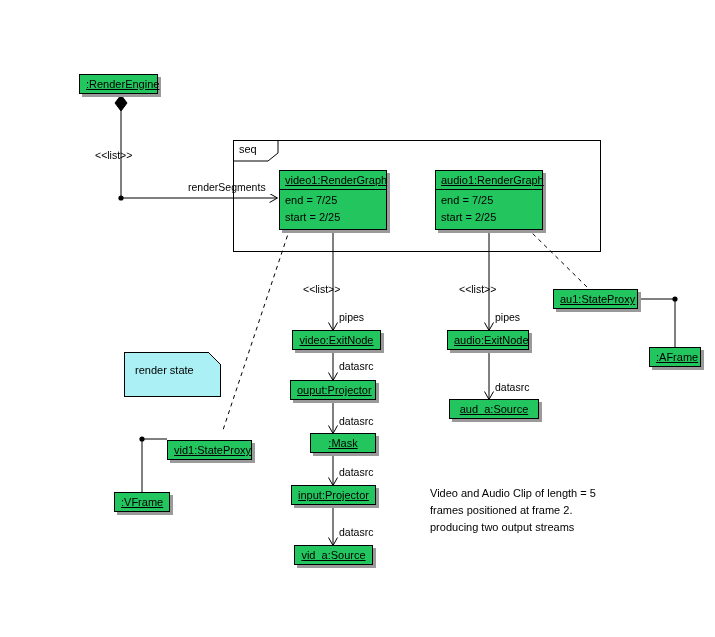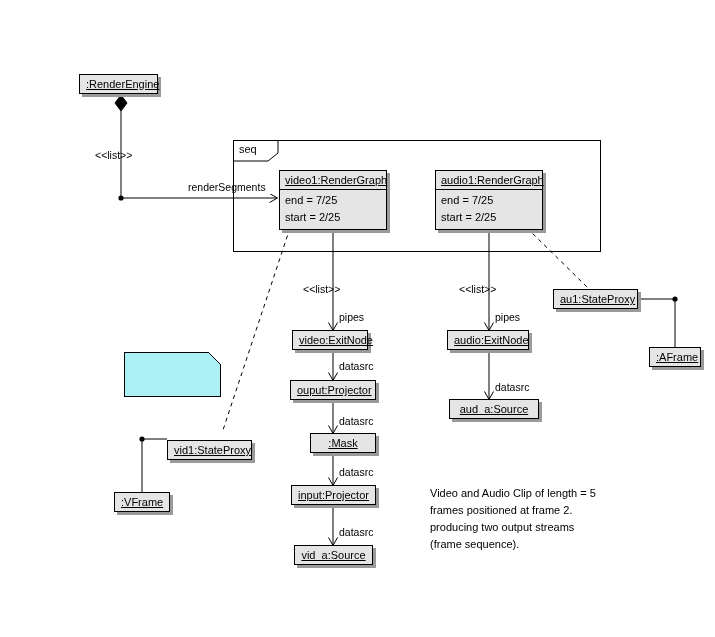--- a/index.html
+++ b/index.html
@@ -23,21 +23,21 @@
     left: 0;
     top: 0;
     width: 715px;
     height: 637px;
     pointer-events: none;
   }
   
   .objbox {
     position: absolute;
     box-sizing: border-box;
-    background: #e5e5e5;
+    background: #22c55e;
     border: 1px solid #000000;
     box-shadow: 3px 3px 0 0 #9a9a9a;
     font-size: 11px;
     line-height: 1.1;
     color: #000000;
     z-index: 5;
   }
   .objbox .oname {
     display: block;
     text-align: center;
@@ -225,21 +225,21 @@
   </div>
 
   <div class="objbox compart" style="left:435px; top:170px; width:108px;">
     <span class="oname">audio1:RenderGraph</span>
     <div class="attrs">
       <span class="attr">end = 7/25</span>
       <span class="attr">start = 2/25</span>
     </div>
   </div>
 
-  <div class="objbox" style="left:292px; top:330px; width:76px;">
+  <div class="objbox" style="left:292px; top:330px; width:89px;">
     <span class="oname">video:ExitNode</span>
   </div>
 
   <div class="objbox" style="left:290px; top:380px; width:86px;">
     <span class="oname">ouput:Projector</span>
   </div>
 
   <div class="objbox" style="left:310px; top:433px; width:66px;">
     <span class="oname">:Mask</span>
   </div>
@@ -275,20 +275,21 @@
   <div class="objbox" style="left:649px; top:347px; width:52px;">
     <span class="oname">:AFrame</span>
   </div>
 
   <div class="note" style="left:124px; top:352px; width:97px; height:45px;">
     <svg class="notefold" width="13" height="13" viewBox="0 0 13 13">
       <path d="M0,0 L13,13 L13,0 Z" fill="#ffffff" stroke="none"></path>
       <path d="M0,0 L13,13" fill="none" stroke="#000000" stroke-width="1"></path>
       <path d="M0,0 L0,0" fill="none" stroke="#000000" stroke-width="1"></path>
     </svg>
+    <span class="notetext">render state</span>
   </div>
 
   <span class="elabel stereo" style="left:95px; top:149px;">&lt;&lt;list&gt;&gt;</span>
 
   <span class="elabel" style="left:188px; top:181px;">renderSegments</span>
 
   <span class="elabel stereo" style="left:303px; top:283px;">&lt;&lt;list&gt;&gt;</span>
 
   <span class="elabel stereo" style="left:459px; top:283px;">&lt;&lt;list&gt;&gt;</span>
 
@@ -303,16 +304,15 @@
   <span class="elabel" style="left:339px; top:466px;">datasrc</span>
 
   <span class="elabel" style="left:339px; top:526px;">datasrc</span>
 
   <span class="elabel" style="left:495px; top:381px;">datasrc</span>
 
   <div class="freetext" style="left:430px; top:485px;">
     <span>Video and Audio Clip of length = 5</span>
     <span>frames positioned at frame 2.</span>
     <span>producing two output streams</span>
-    <span>(frame sequence).</span>
   </div>
 
 </div>
 
 </body></html>

